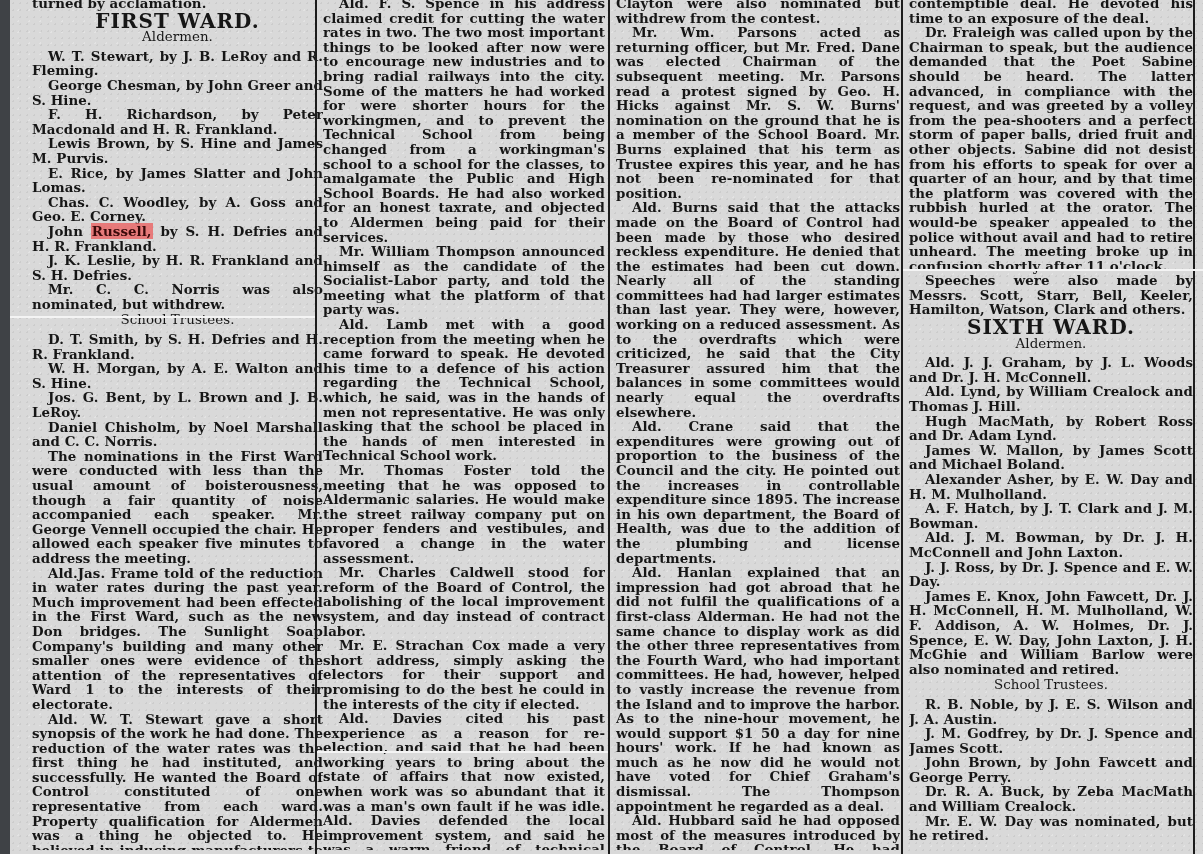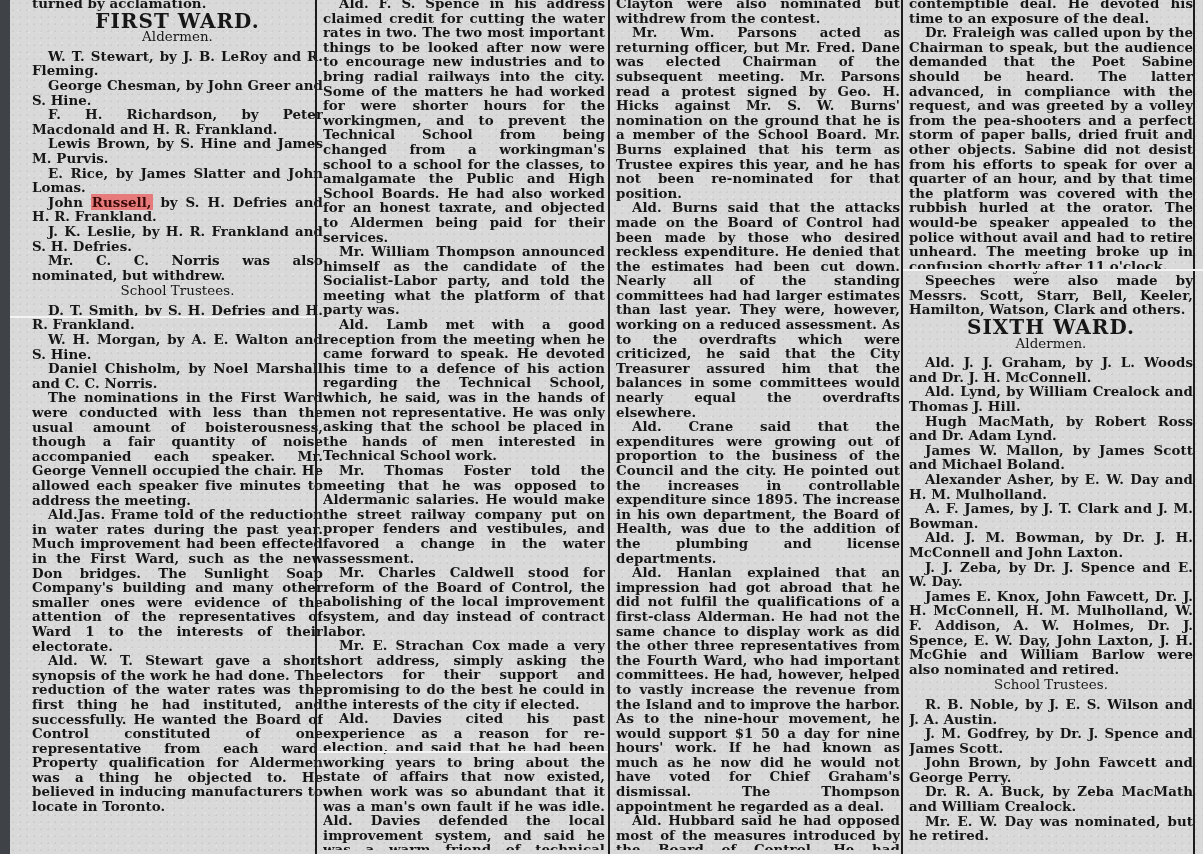--- a/index.html
+++ b/index.html
@@ -62,26 +62,28 @@
 <div class="page">
   <div class="col c1">
       <p class="flush">turned by acclamation.</p>
       <h2>FIRST WARD.</h2>
       <h3>Aldermen.</h3>
       <p>W. T. Stewart, by J. B. LeRoy and R. Fleming.</p>
       <p>George Chesman, by John Greer and S. Hine.</p>
       <p>F. H. Richardson, by Peter Macdonald and H. R. Frankland.</p>
       <p>Lewis Brown, by S. Hine and James M. Purvis.</p>
       <p>E. Rice, by James Slatter and John Lomas.</p>
+      <p>Chas. C. Woodley, by A. Goss and Geo. E. Corney.</p>
       <p><span>John </span><span class="hl">Russell,</span><span> by S. H. Defries and H. R. Frankland.</span></p>
       <p>J. K. Leslie, by H. R. Frankland and S. H. Defries.</p>
       <p>Mr. C. C. Norris was also nominated, but withdrew.</p>
       <h3>School Trustees.</h3>
       <p>D. T. Smith, by S. H. Defries and H. R. Frankland.</p>
       <p>W. H. Morgan, by A. E. Walton and S. Hine.</p>
+      <p>Jos. G. Bent, by L. Brown and J. B. LeRoy.</p>
       <p>Daniel Chisholm, by Noel Marshall and C. C. Norris.</p>
       <p>The nominations in the First Ward were conducted with less than the usual amount of boisterousness, though a fair quantity of noise accompanied each speaker. Mr. George Vennell occupied the chair. He allowed each speaker five minutes to address the meeting.</p>
       <p>Ald.Jas. Frame told of the reduction in water rates during the past year. Much improvement had been effected in the First Ward, such as the new Don bridges. The Sunlight Soap Company's building and many other smaller ones were evidence of the attention of the representatives of Ward 1 to the interests of their electorate.</p>
       <p>Ald. W. T. Stewart gave a short synopsis of the work he had done. The reduction of the water rates was the first thing he had instituted, and successfully. He wanted the Board of Control constituted of one representative from each ward. Property qualification for Aldermen was a thing he objected to. He believed in inducing manufacturers to locate in Toronto.</p>
     </div>
   <div class="rule" style="left:305px"></div>
   <div class="col c2">
       <p>Ald. F. S. Spence in his address claimed credit for cutting the water rates in two. The two most important things to be looked after now were to encourage new industries and to bring radial railways into the city. Some of the matters he had worked for were shorter hours for the workingmen, and to prevent the Technical School from being changed from a workingman's school to a school for the classes, to amalgamate the Public and High School Boards. He had also worked for an honest taxrate, and objected to Aldermen being paid for their services.</p>
       <p>Mr. William Thompson announced himself as the candidate of the Socialist-Labor party, and told the meeting what the platform of that party was.</p>
       <p>Ald. Lamb met with a good reception from the meeting when he came forward to speak. He devoted his time to a defence of his action regarding the Technical School, which, he said, was in the hands of men not representative. He was only asking that the school be placed in the hands of men interested in Technical School work.</p>
@@ -104,23 +106,23 @@
       <p class="flush">contemptible deal. He devoted his time to an exposure of the deal.</p>
       <p>Dr. Fraleigh was called upon by the Chairman to speak, but the audience demanded that the Poet Sabine should be heard. The latter advanced, in compliance with the request, and was greeted by a volley from the pea-shooters and a perfect storm of paper balls, dried fruit and other objects. Sabine did not desist from his efforts to speak for over a quarter of an hour, and by that time the platform was covered with the rubbish hurled at the orator. The would-be speaker appealed to the police without avail and had to retire unheard. The meeting broke up in confusion shortly after 11 o'clock.</p>
       <p>Speeches were also made by Messrs. Scott, Starr, Bell, Keeler, Hamilton, Watson, Clark and others.</p>
       <h2>SIXTH WARD.</h2>
       <h3>Aldermen.</h3>
       <p>Ald. J. J. Graham, by J. L. Woods and Dr. J. H. McConnell.</p>
       <p>Ald. Lynd, by William Crealock and Thomas J. Hill.</p>
       <p>Hugh MacMath, by Robert Ross and Dr. Adam Lynd.</p>
       <p>James W. Mallon, by James Scott and Michael Boland.</p>
       <p>Alexander Asher, by E. W. Day and H. M. Mulholland.</p>
-      <p>A. F. James, by J. T. Clark and J. M. Bowman.</p>
+      <p>A. F. Hatch, by J. T. Clark and J. M. Bowman.</p>
       <p>Ald. J. M. Bowman, by Dr. J. H. McConnell and John Laxton.</p>
-      <p>J. J. Zeba, by Dr. J. Spence and E. W. Day.</p>
+      <p>J. J. Ross, by Dr. J. Spence and E. W. Day.</p>
       <p>James E. Knox, John Fawcett, Dr. J. H. McConnell, H. M. Mulholland, W. F. Addison, A. W. Holmes, Dr. J. Spence, E. W. Day, John Laxton, J. H. McGhie and William Barlow were also nominated and retired.</p>
       <h3>School Trustees.</h3>
       <p>R. B. Noble, by J. E. S. Wilson and J. A. Austin.</p>
       <p>J. M. Godfrey, by Dr. J. Spence and James Scott.</p>
       <p>John Brown, by John Fawcett and George Perry.</p>
       <p>Dr. R. A. Buck, by Zeba MacMath and William Crealock.</p>
       <p>Mr. E. W. Day was nominated, but he retired.</p>
     </div>
   <div class="rule" style="left:1183px"></div>
 

